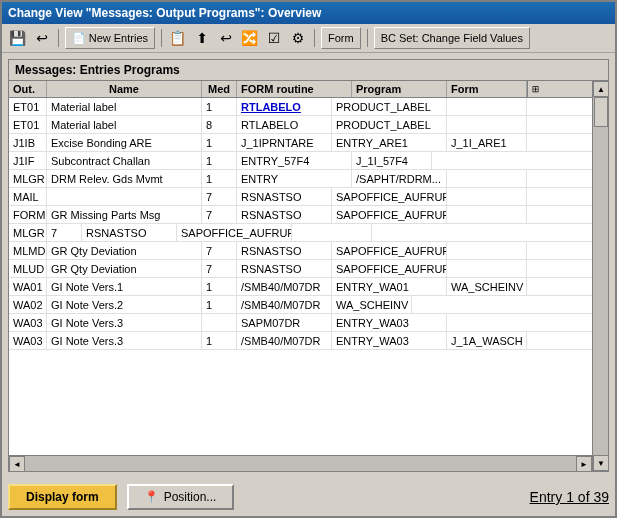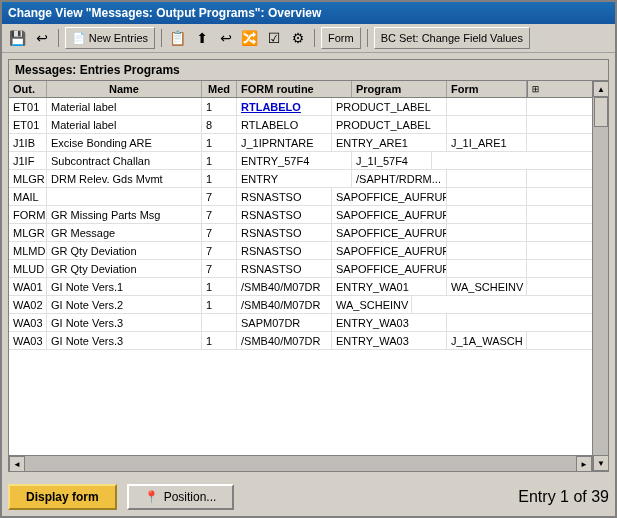--- a/index.html
+++ b/index.html
@@ -266,21 +266,22 @@
       padding: 4px 16px;
       cursor: pointer;
       font-size: 12px;
       display: flex;
       align-items: center;
       gap: 4px;
     }
 
     .entry-info {
       margin-left: auto;
-      font-size: 16px;
+      font-size: 14px;
+      text-decoration: underline;
     }
 
     .resize-col {
       width: 16px;
       min-width: 16px;
       background: #d4d0c8;
       display: flex;
       align-items: center;
       justify-content: center;
       cursor: pointer;
@@ -392,21 +393,20 @@
               <div class="table-row">
                 <div class="cell col-out">FORM</div>
                 <div class="cell col-name">GR Missing Parts Msg</div>
                 <div class="cell col-med">7</div>
                 <div class="cell col-prog">RSNASTSO</div>
                 <div class="cell col-form-routine">SAPOFFICE_AUFRUF</div>
                 <div class="cell col-form"></div>
               </div>
               <div class="table-row">
                 <div class="cell col-out">MLGR</div>
-                <div class="cell col-name">GR Message</div>
                 <div class="cell col-med">7</div>
                 <div class="cell col-prog">RSNASTSO</div>
                 <div class="cell col-form-routine">SAPOFFICE_AUFRUF</div>
                 <div class="cell col-form"></div>
               </div>
               <div class="table-row">
                 <div class="cell col-out">MLMD</div>
                 <div class="cell col-name">GR Qty Deviation</div>
                 <div class="cell col-med">7</div>
                 <div class="cell col-prog">RSNASTSO</div>

